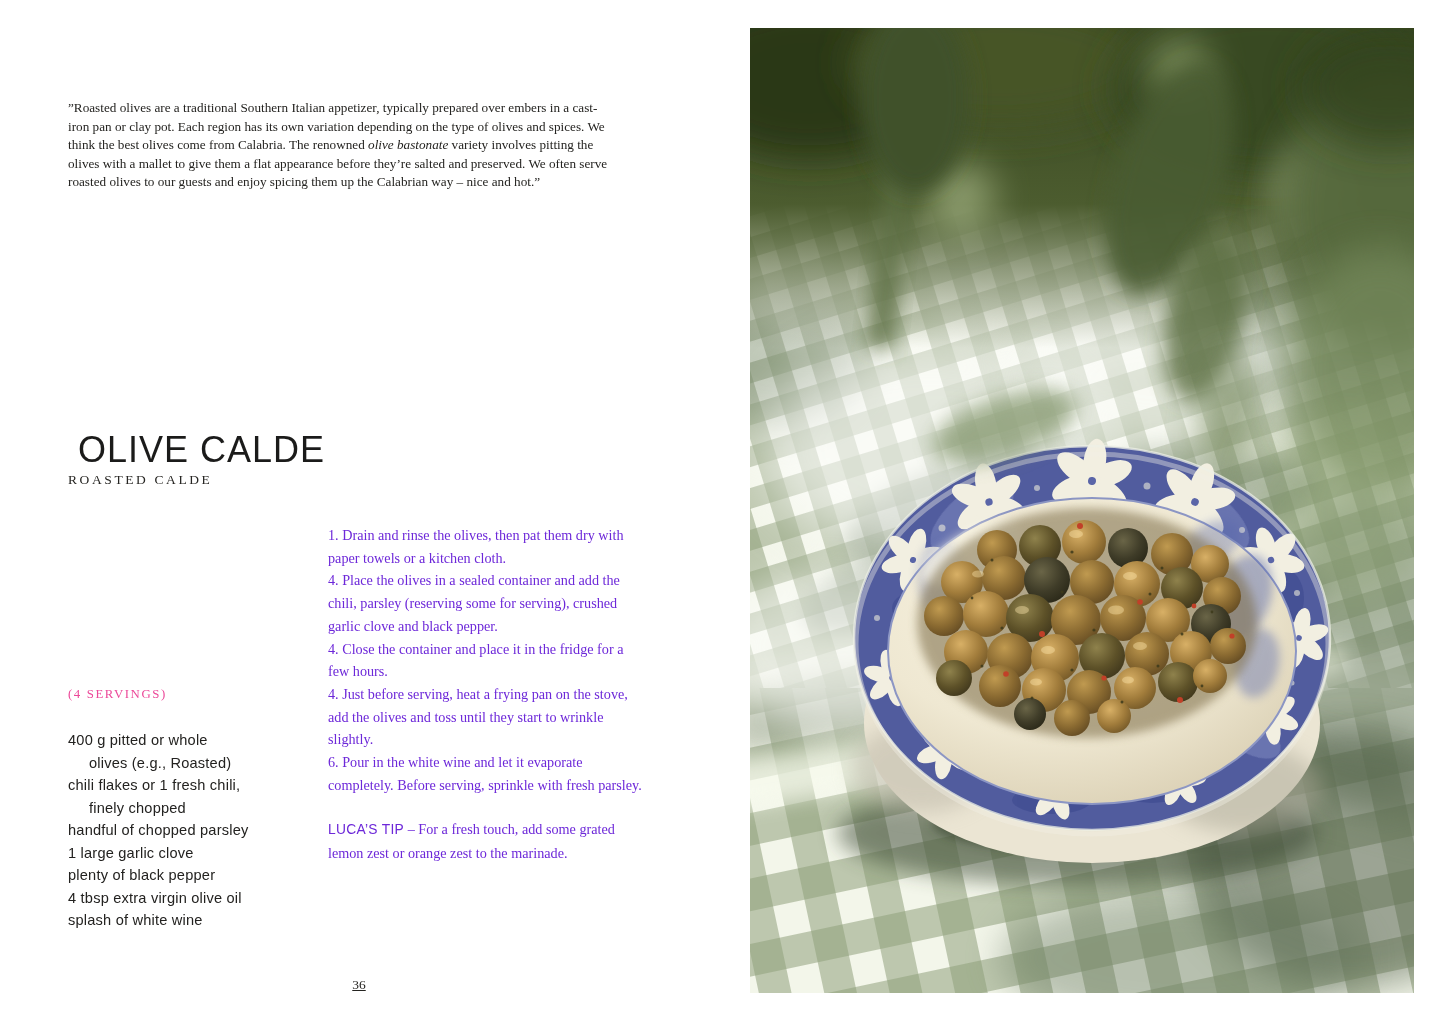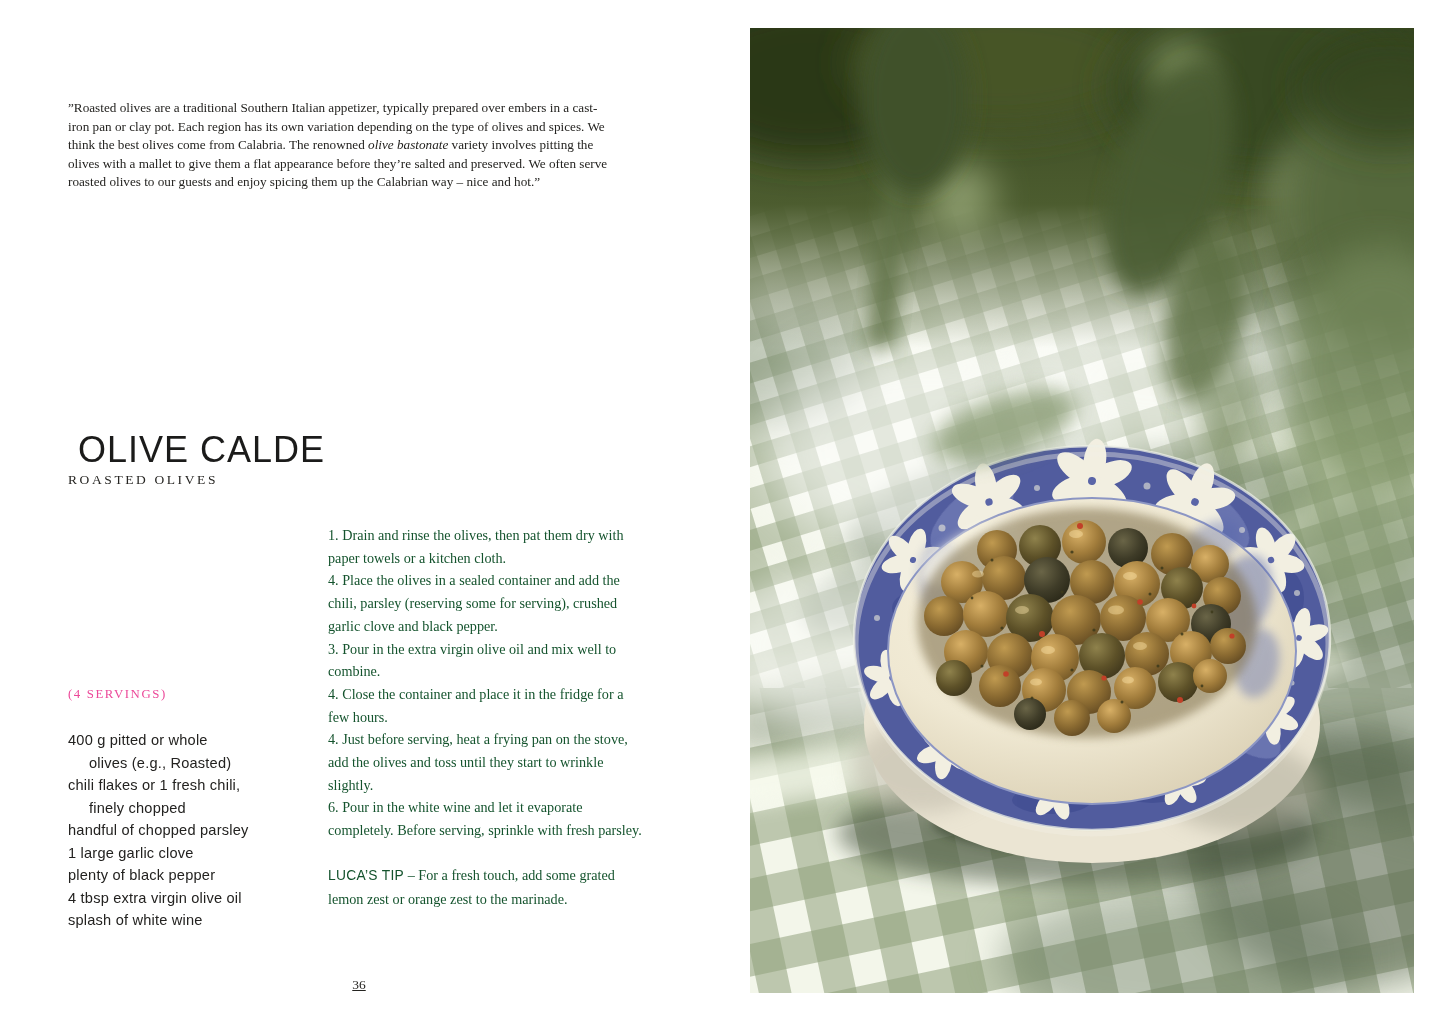--- a/index.html
+++ b/index.html
@@ -9,56 +9,55 @@
   .intro{left:68px;top:86px;width:548px;font-size:13.2px;line-height:18.5px;
          color:#242320;text-align:left;}
   .intro em{font-style:italic;}
   .title{left:67px;top:419px;font-family:"Liberation Sans", sans-serif;font-weight:400;
          font-size:36px;letter-spacing:1px;color:#1b1b1a;line-height:40px;margin:11px;}
   .subtitle{left:68px;top:472px;font-size:13.5px;letter-spacing:2.6px;color:#262522;}
   .servings{left:68px;top:687px;font-size:12.8px;letter-spacing:1.6px;color:#ec4899;}
   .ingredients{left:68px;top:729px;width:230px;font-family:"Liberation Sans", sans-serif;
                font-size:14.6px;line-height:22.5px;color:#232220;letter-spacing:.2px;}
   .ing.indent{padding-left:21px;}
-  .steps{left:328px;top:524px;width:320px;font-size:14.2px;line-height:22.7px;color:#14532d;}
+  .steps{left:328px;top:524px;width:320px;font-size:14.2px;line-height:22.7px;color:#6d28d9;}
   .step{margin:0;}
   .tip{margin:22px 0 0 0;}
   .tiplabel{font-family:"Liberation Sans", sans-serif;font-size:13.8px;letter-spacing:.3px;}
   .pagenum{left:344px;top:977px;width:30px;text-align:center;font-size:13.5px;color:#242320;text-decoration:underline;}
   .photo{left:750px;top:28px;width:664px;height:965px;background:#6d7f55;}
   .photo svg{display:block;}
 </style>
 </head>
 <body>
 
 <div class="page">
 
   <p class="abs intro"><span>”Roasted olives are a traditional Southern Italian appetizer, typically prepared over embers in a cast-iron pan or clay pot. Each region has its own variation depending on the type of olives and spices. We think the best olives come from Calabria. The renowned </span><em>olive bastonate</em><span> variety involves pitting the olives with a mallet to give them a flat appearance before they’re salted and preserved. We often serve roasted olives to our guests and enjoy spicing them up the Calabrian way – nice and hot.”</span></p>
 
   <h1 class="abs title">OLIVE CALDE</h1>
-  <div class="abs subtitle">ROASTED OLIVES</div>
+  <div class="abs subtitle">ROASTED CALDE</div>
 
   <div class="abs servings">(4 SERVINGS)</div>
 
   <div class="abs ingredients">
     <div class="ing">400 g pitted or whole</div>
     <div class="ing indent">olives (e.g., Roasted)</div>
     <div class="ing">chili flakes or 1 fresh chili,</div>
     <div class="ing indent">finely chopped</div>
     <div class="ing">handful of chopped parsley</div>
     <div class="ing">1 large garlic clove</div>
     <div class="ing">plenty of black pepper</div>
     <div class="ing">4 tbsp extra virgin olive oil</div>
     <div class="ing">splash of white wine</div>
   </div>
 
   <div class="abs steps">
     <p class="step">1. Drain and rinse the olives, then pat them dry with paper towels or a kitchen cloth.</p>
     <p class="step">4. Place the olives in a sealed container and add the chili, parsley (reserving some for serving), crushed garlic clove and black pepper.</p>
-    <p class="step">3. Pour in the extra virgin olive oil and mix well to combine.</p>
     <p class="step">4. Close the container and place it in the fridge for a few hours.</p>
     <p class="step">4. Just before serving, heat a frying pan on the stove, add the olives and toss until they start to wrinkle slightly.</p>
     <p class="step">6. Pour in the white wine and let it evaporate completely. Before serving, sprinkle with fresh parsley.</p>
     <p class="tip"><span class="tiplabel">LUCA’S TIP</span><span> – For a fresh touch, add some grated lemon zest or orange zest to the marinade.</span></p>
   </div>
 
   <div class="abs pagenum">36</div>
 
   <div class="abs photo">
     <svg width="664" height="965" viewBox="0 0 664 965" xmlns="http://www.w3.org/2000/svg">

